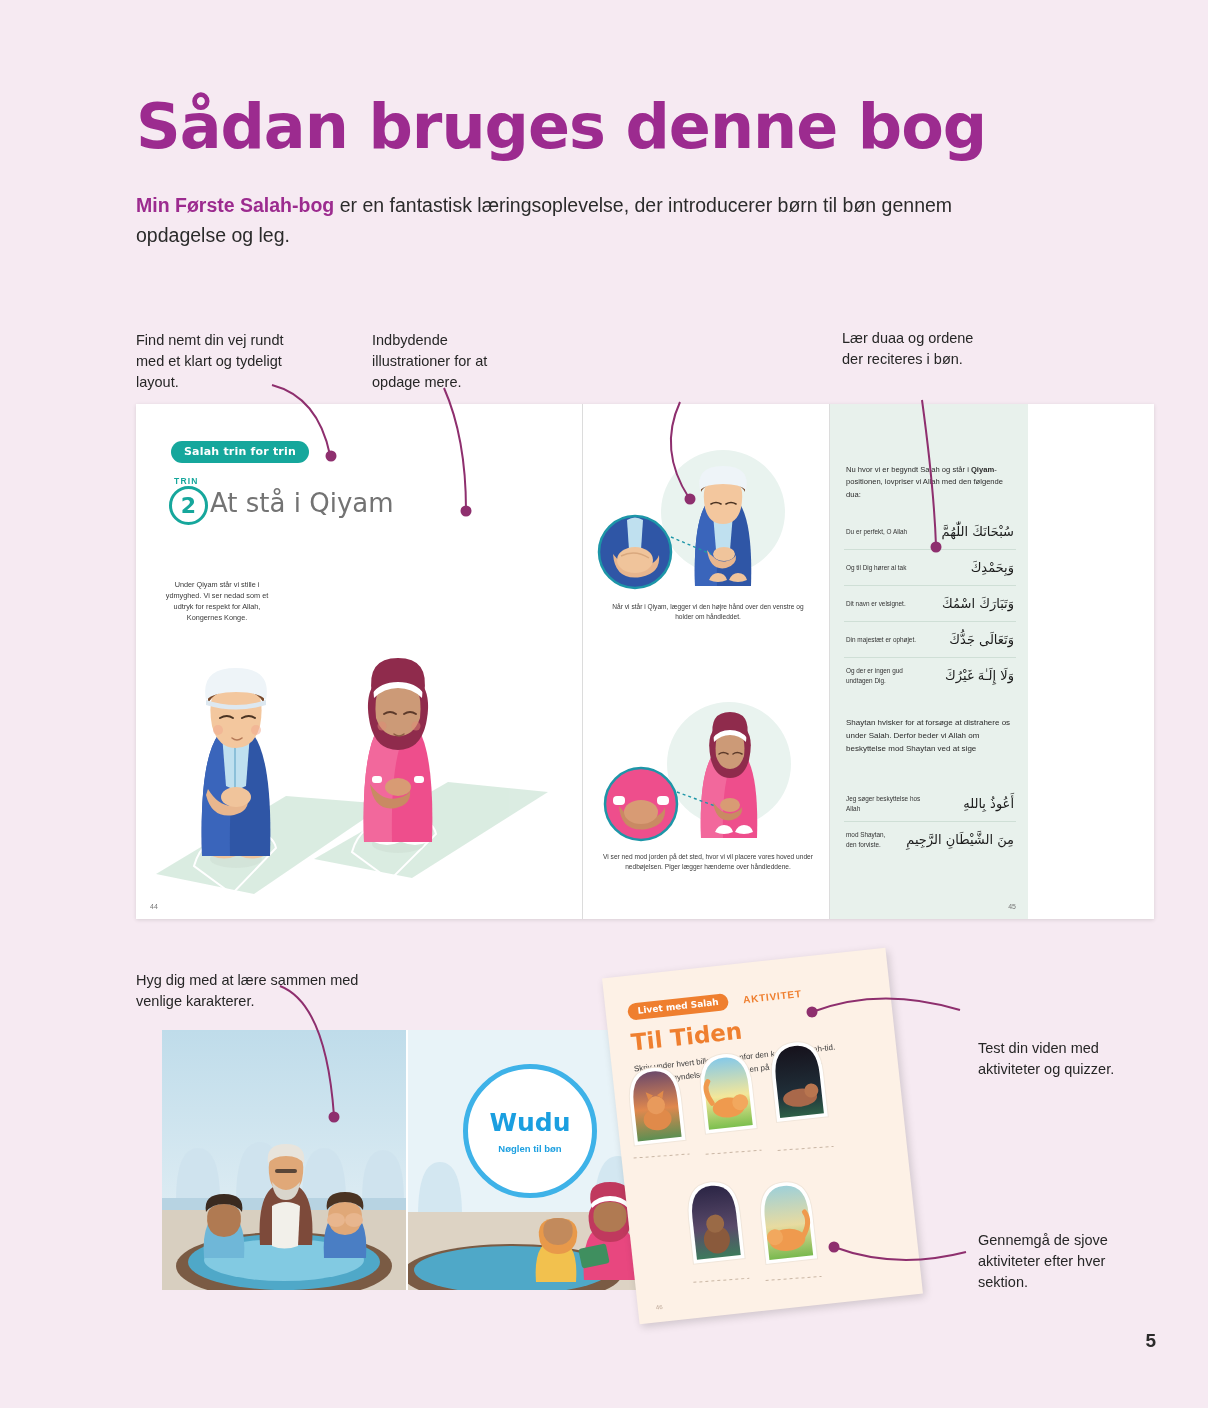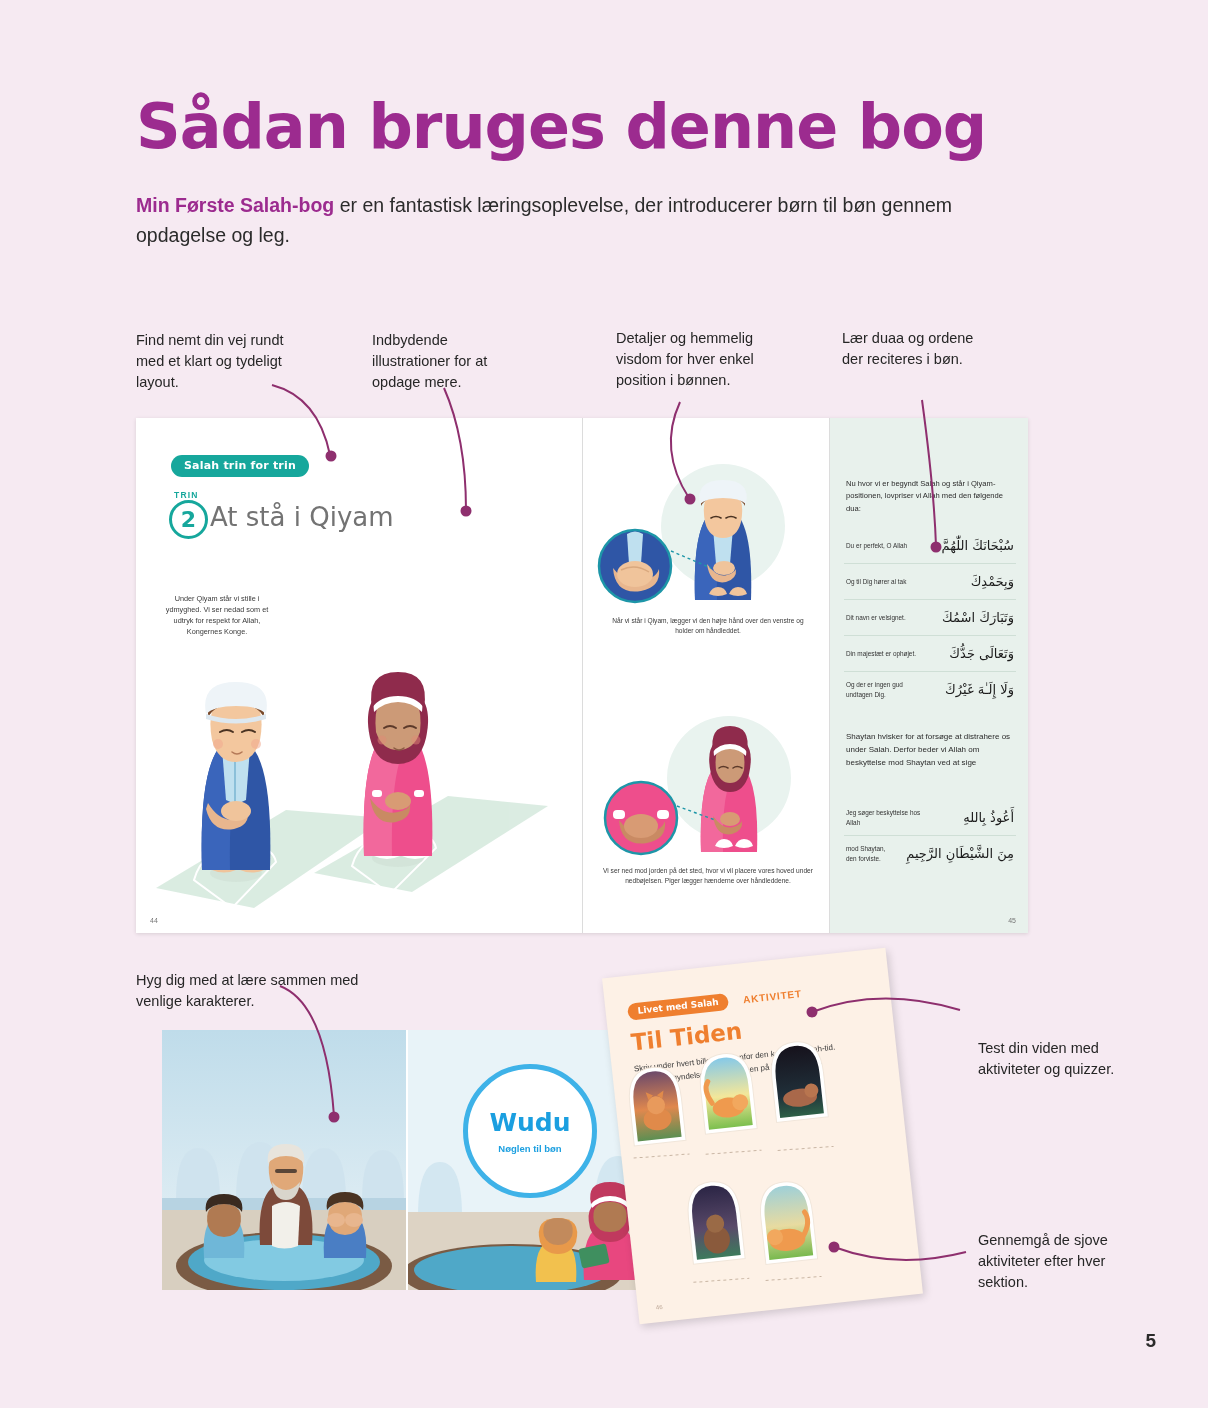--- a/index.html
+++ b/index.html
@@ -25,23 +25,24 @@
   #intro b{color:#9c2b8f;}
 
   
   .callout{position:absolute;font-size:14.5px;line-height:1.45;color:#262626;}
 
   
   #connectors{position:absolute;left:0;top:0;width:1208px;height:1408px;pointer-events:none;}
 
   
   #spread{
-    position:absolute;left:136px;top:418px;width:892px;height:515px;
+    position:absolute;left:136px;top:404px;width:1004px;height:515px;
     background:#ffffff;overflow:hidden;
     box-shadow:0 1px 4px rgba(0,0,0,.12);
+    padding-left:14px;
   }
   #spread .divider{position:absolute;top:0;bottom:0;width:1px;background:#dcdcdc;}
   #left-page{position:absolute;left:0;top:0;width:446px;height:515px;background:#fff;}
   #mid-page{position:absolute;left:447px;top:0;width:247px;height:515px;background:#fff;}
   #right-page{position:absolute;left:694px;top:0;width:198px;height:515px;background:#e8f1ec;}
 
   .badge{
     position:absolute;left:35px;top:37px;
     background:#16a79c;color:#fff;border-radius:12px;
     padding:4px 13px 5px;font-size:11px;font-weight:bold;letter-spacing:.2px;
@@ -64,21 +65,21 @@
   #qiyam-note{
     position:absolute;left:22px;top:176px;width:118px;text-align:center;
     font-size:7.3px;line-height:1.5;color:#3a3a3a;
   }
 
   
   .detail-caption{position:absolute;text-align:center;font-size:6.6px;line-height:1.55;color:#3a3a3a;}
 
   
   #duaa-intro{position:absolute;left:16px;top:60px;width:168px;font-size:7.6px;line-height:1.62;color:#2b2b2b;}
-  #duaa-intro b{font-weight:normal;text-align:center;}
+  #duaa-intro b{font-weight:bold;text-align:center;}
   .duaa-table{position:absolute;left:14px;top:110px;width:172px;}
   .duaa-row{display:flex;align-items:center;justify-content:space-between;
     border-bottom:1px solid #cfdfd6;padding:6.5px 2px 6.5px 2px;min-height:22px;}
   .duaa-row:last-child{border-bottom:none;gap:20px;}
   .duaa-dk{font-size:6.4px;line-height:1.5;color:#333;width:78px;}
   .duaa-ar{font-size:13px;color:#1b1b1b;direction:rtl;text-align:right;
     font-family:"DejaVu Sans", sans-serif;white-space:nowrap;}
   #shaytan-text{position:absolute;left:16px;top:313px;width:168px;font-size:8px;line-height:1.62;color:#2b2b2b;}
   .duaa-table2{position:absolute;left:14px;top:382px;width:172px;}
   #pg-left{position:absolute;left:14px;bottom:9px;font-size:7px;color:#777;}
@@ -125,21 +126,20 @@
 
 <div class="page">
 
   <div id="intro">
     <b>Min Første Salah-bog</b><span> er en fantastisk læringsoplevelse, der introducerer børn til bøn gennem opdagelse og leg.</span>
   </div>
   <div id="page-title">Sådan bruges denne bog</div>
 
   <div class="callout" style="left:136px;top:330px;width:165px;">Find nemt din vej rundt med et klart og tydeligt layout.</div>
   <div class="callout" style="left:372px;top:330px;width:150px;">Indbydende illustrationer for at opdage mere.</div>
-  <div class="callout" style="left:616px;top:328px;width:145px;">Detaljer og hemmelig visdom for hver enkel position i bønnen.</div>
   <div class="callout" style="left:842px;top:328px;width:135px;">Lær duaa og ordene der reciteres i bøn.</div>
   <div class="callout" style="left:136px;top:970px;width:270px;">Hyg dig med at lære sammen med venlige karakterer.</div>
   <div class="callout" style="left:978px;top:1038px;width:150px;">Test din viden med aktiviteter og quizzer.</div>
   <div class="callout" style="left:978px;top:1230px;width:155px;">Gennemgå de sjove aktiviteter efter hver sektion.</div>
 
   <div id="spread">
 
     <div id="left-page">
       <div class="badge">Salah trin for trin</div>
       <div class="trin-label">TRIN</div>

